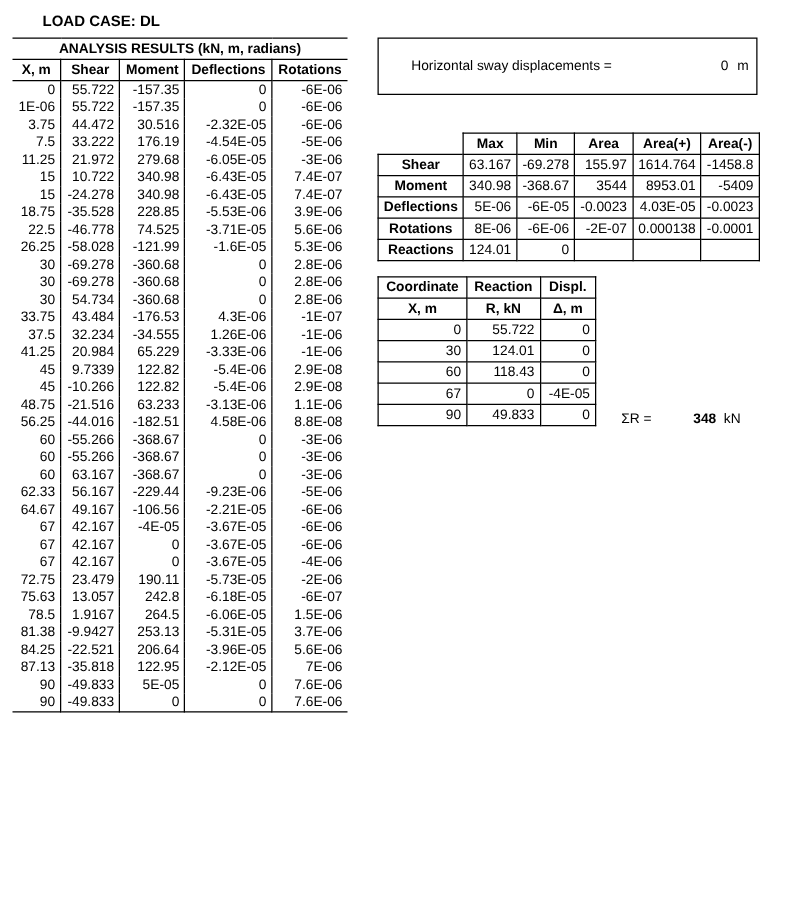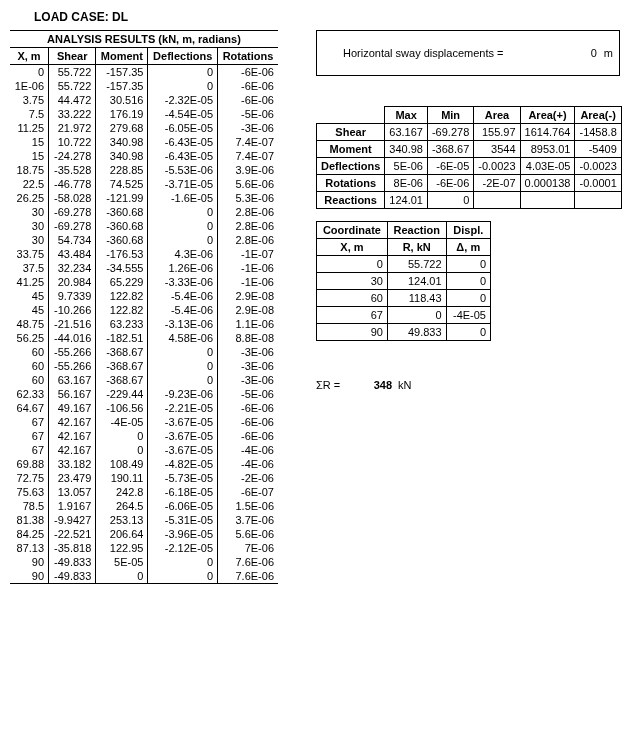--- a/index.html
+++ b/index.html
@@ -13,21 +13,21 @@
     box-sizing: border-box;
   }
   .title {
     font-weight: bold;
     font-size: 12px;
     margin-bottom: 6px;
     padding-left: 24px;
   }
   .layout {
     display: flex;
-    gap: 38px;
+    gap: 24px;
     align-items: flex-start;
   }
   .left { width: 268px; }
   .right { width: 300px; }
   table { border-collapse: collapse; font-size: 11px; }
   .main-table { width: 100%; }
   .main-table th {
     font-weight: bold;
     text-align: center;
     padding: 2px 4px;
@@ -68,21 +68,21 @@
   .summary-table { width: 297px; margin-bottom: 12px; }
   .summary-table th, .summary-table td {
     border: 1px solid #000;
     padding: 2px 4px;
     text-align: right;
   }
   .summary-table th { text-align: center; font-weight: bold; }
   .summary-table .rowlbl { text-align: center; font-weight: bold; }
   .summary-table .empty { background: #fff; }
 
-  .react-row { display: flex; gap: 20px; align-items: flex-start; flex-direction: column; }
+  .react-row { display: flex; gap: 20px; align-items: flex-end; }
   .react-table { width: 175px; }
   .react-table th, .react-table td {
     border: 1px solid #000;
     padding: 2px 4px;
     text-align: right;
   }
   .react-table th { text-align: center; font-weight: bold; }
   .sigma { display: flex; gap: 6px; align-items: center; margin-top: 18px; }
   .sigma .lbl { width: 30px; }
   .sigma .val { width: 40px; text-align: right; font-weight: bold; }
@@ -296,27 +296,20 @@
             <td>42.167</td>
             <td>0</td>
             <td>-3.67E-05</td>
             <td>-6E-06</td>
           </tr>
           <tr>
             <td>67</td>
             <td>42.167</td>
             <td>0</td>
             <td>-3.67E-05</td>
-            <td>-4E-06</td>
-          </tr>
-          <tr>
-            <td>69.88</td>
-            <td>33.182</td>
-            <td>108.49</td>
-            <td>-4.82E-05</td>
             <td>-4E-06</td>
           </tr>
           <tr>
             <td>72.75</td>
             <td>23.479</td>
             <td>190.11</td>
             <td>-5.73E-05</td>
             <td>-2E-06</td>
           </tr>
           <tr>

